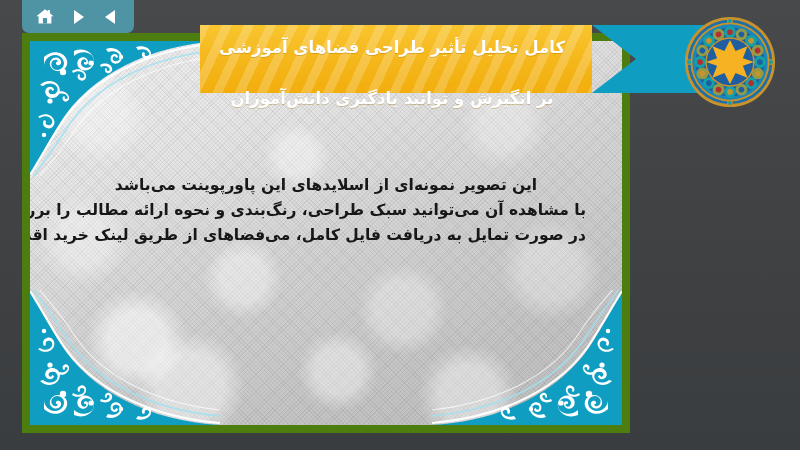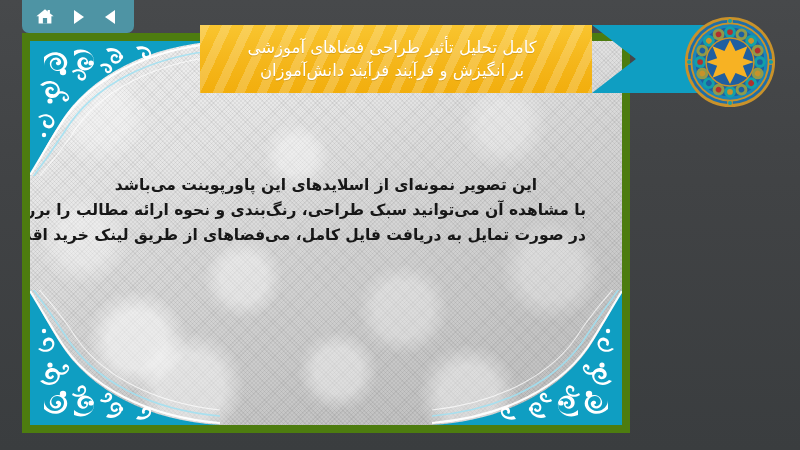--- a/index.html
+++ b/index.html
@@ -132,24 +132,25 @@
     flex-direction: column;
     align-items: center;
     justify-content: center;
     box-sizing: border-box;
     padding: 0 16px 0 8px;
   }
   #ribbon-body .tline {
     color: #ffffff;
     font-size: 16.5px;
     line-height: 1.42;
-    font-weight: normal;
+    font-weight: bold;
     white-space: nowrap;
     text-shadow: 0 1px 0 rgba(160,110,0,.32);
     letter-spacing: .2px;
+    margin-top: 28px;
   }
 
   
   #medallion {
     position: absolute;
     left: 684px;
     top: 16px;
     width: 92px;
     height: 92px;
     z-index: 35;
@@ -278,21 +279,21 @@
         <div class="bline">در صورت تمایل به دریافت فایل کامل، می‌فضاهای از طریق لینک خرید اقدام فرمایید</div>
       </div>
 
     </div>
   </div>
 
   <div id="ribbon">
     <div id="ribbon-tail"></div>
     <div id="ribbon-body">
       <div class="tline">کامل تحلیل تأثیر طراحی فضاهای آموزشی</div>
-      <div class="tline">بر انگیزش و فرآیند فرآیند دانش‌آموزان</div>
+      <div class="tline">بر انگیزش و توانید یادگیری دانش‌آموزان</div>
     </div>
   </div>
 
   <svg id="medallion" viewBox="0 0 100 100">
     <circle cx="50" cy="50" r="49" fill="#c9922a"></circle>
     <circle cx="50" cy="50" r="46" fill="#1f6ea8"></circle>
     <circle cx="50" cy="50" r="43" fill="#c9922a"></circle>
     <circle cx="50" cy="50" r="41" fill="#1b86b8"></circle>
     <circle cx="50" cy="50" r="37.5" fill="#1f5fa0"></circle>
 

